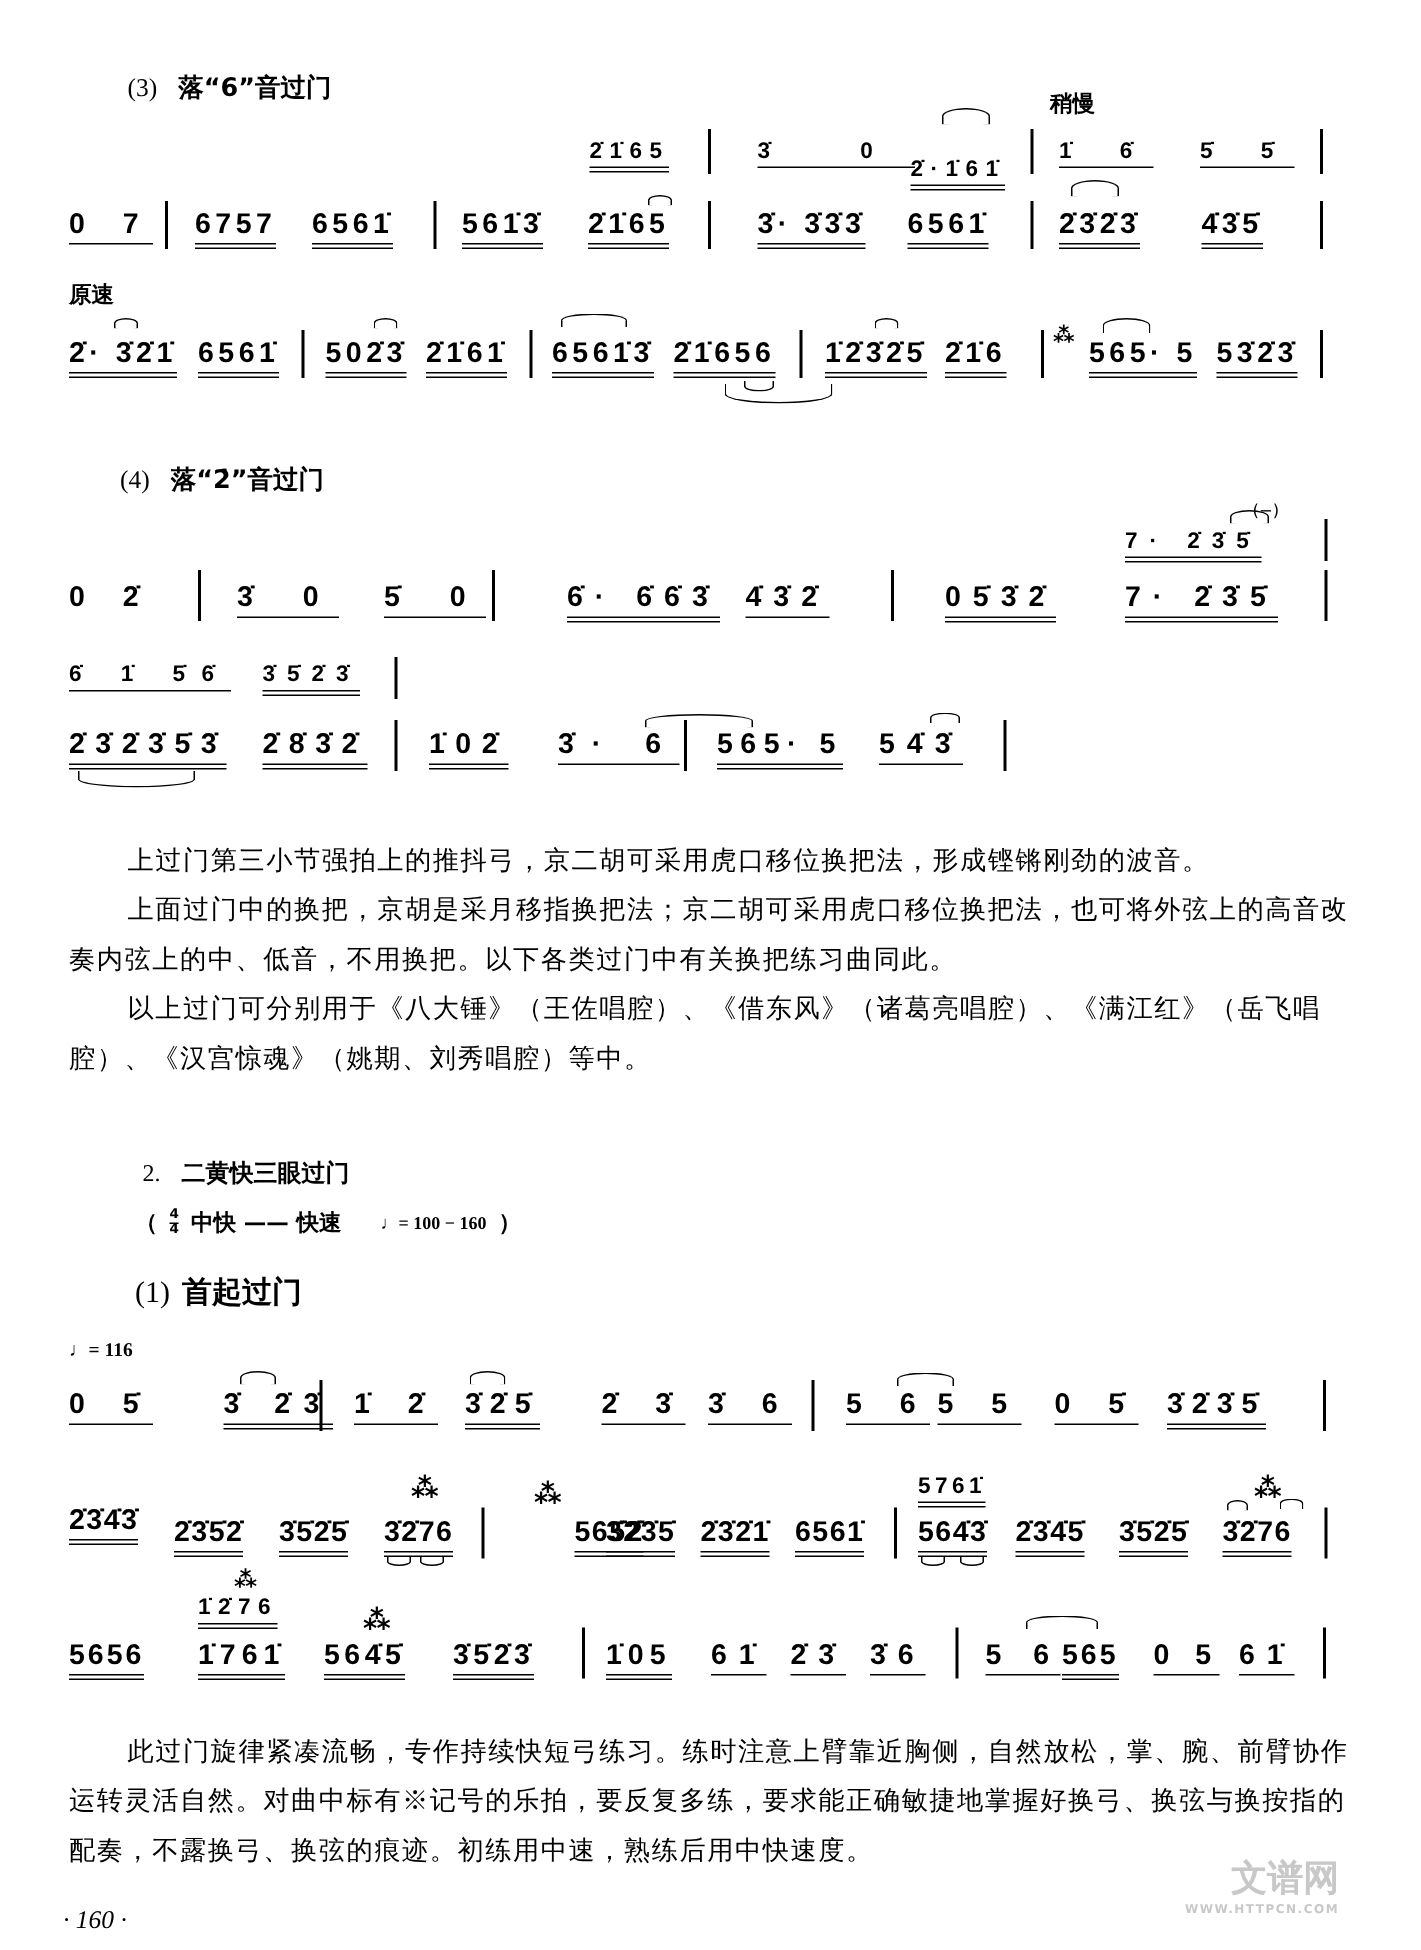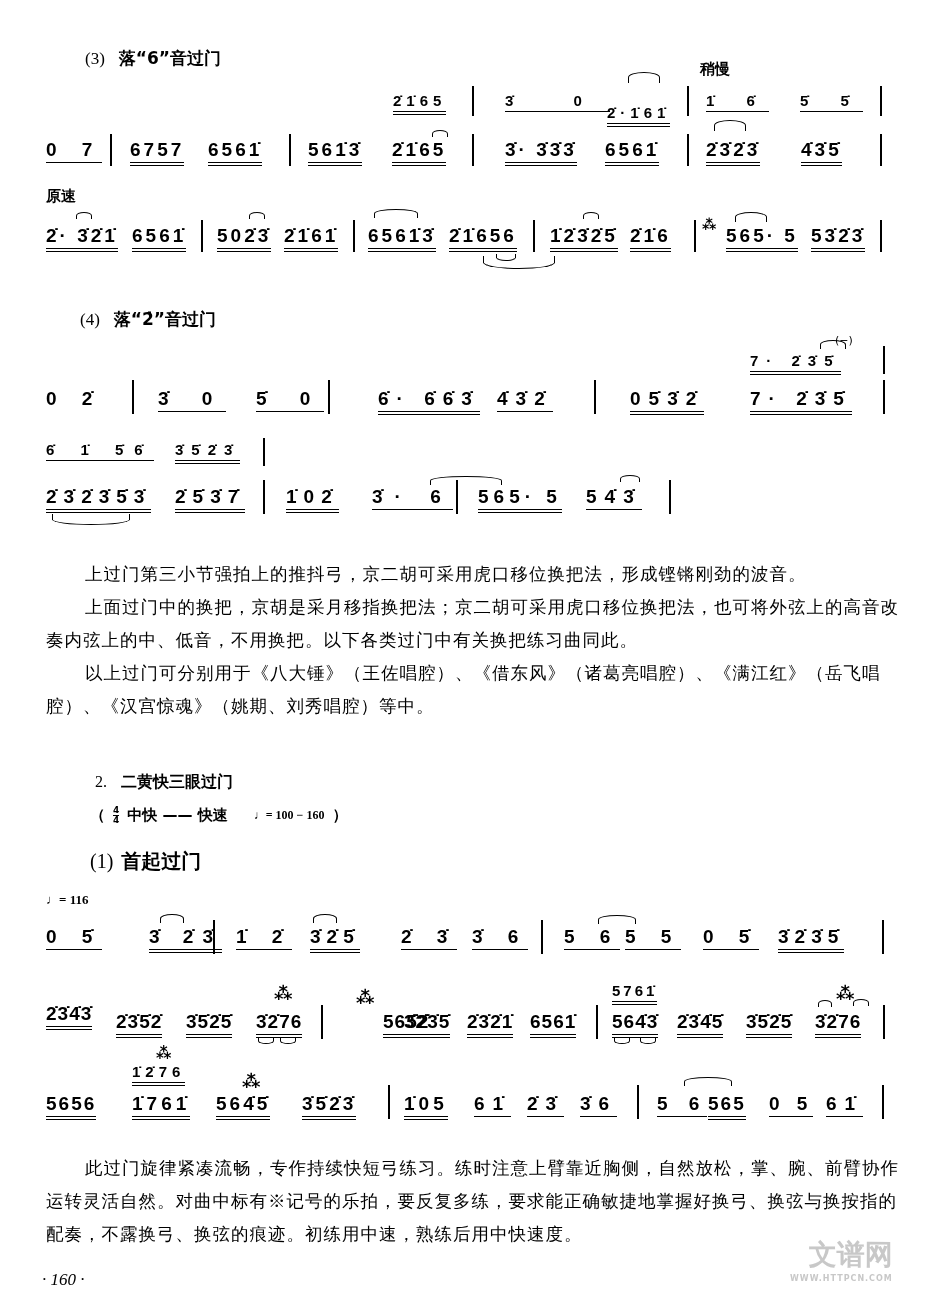--- a/index.html
+++ b/index.html
@@ -113,21 +113,21 @@
 <div class="barline" style="left:883px;top:380px;height:34px;"></div>
 
 <div>
   <div class="note-group small" style="left:46px;top:441px;"><span class="ul1" style="letter-spacing:11px;">6̇ 1̇ 5̇6̇</span></div>
   <div class="note-group small" style="left:175px;top:441px;"><span class="ul2" style="letter-spacing:8px;">3̇5̇2̇3̇</span></div>
 </div>
 <div class="barline" style="left:263px;top:438px;height:28px;"></div>
 
 <div>
   <div class="note-group" style="left:46px;top:486px;"><span class="ul2" style="letter-spacing:7px;">2̇3̇2̇3̇5̇3̇</span></div>
-  <div class="note-group" style="left:175px;top:486px;"><span class="ul2" style="letter-spacing:7px;">2̇5̇3̇7̇</span></div>
+  <div class="note-group" style="left:175px;top:486px;"><span class="ul2" style="letter-spacing:7px;">2̇8̇3̇2̇</span></div>
   <div class="note-group" style="left:286px;top:486px;"><span class="ul2" style="letter-spacing:7px;">1̇02̇</span></div>
   <div class="note-group" style="left:372px;top:486px;"><span class="ul1" style="letter-spacing:12px;">3̇· 6</span></div>
   <div class="note-group" style="left:478px;top:486px;"><span class="ul2" style="letter-spacing:5px;">565· 5</span></div>
   <div class="note-group" style="left:586px;top:486px;"><span class="ul1" style="letter-spacing:8px;">54̇3̇</span></div>
 </div>
 <div class="slur" style="left:430px;top:476px;width:70px;height:8px;"></div>
 <div class="slur" style="left:620px;top:475px;width:18px;height:6px;"></div>
 <div class="slur-down" style="left:52px;top:514px;width:76px;height:10px;"></div>
 <div class="barline" style="left:263px;top:480px;height:34px;"></div>
 <div class="barline" style="left:456px;top:480px;height:34px;"></div>
@@ -225,15 +225,15 @@
 <div class="abs star" style="left:242px;top:1070px;">⁂</div>
 <div class="slur" style="left:684px;top:1077px;width:46px;height:8px;"></div>
 <div class="barline" style="left:388px;top:1085px;height:34px;"></div>
 <div class="barline" style="left:637px;top:1085px;height:34px;"></div>
 <div class="barline" style="left:882px;top:1085px;height:34px;"></div>
 
 <div class="para" style="left:46px;top:1152px;width:860px;text-indent:39px;"><span>此过门旋律紧凑流畅，专作持续快短弓练习。练时注意上臂靠近胸侧，自然放松，掌、腕、前臂协作运转灵活自然。对曲中标有※记号的乐拍，要反复多练，要求能正确敏捷地掌握好换弓、换弦与换按指的配奏，不露换弓、换弦的痕迹。初练用中速，熟练后用中快速度。</span></div>
 
 <div class="pageno" style="left:42px;top:1270px;">· 160 ·</div>
 <div class="watermark" style="left:790px;top:1236px;text-align:right;">
-  <div style="font-size:28px;">文谱网</div>
+  <div style="font-size:24px;">文谱网</div>
   <div style="font-size:8px;letter-spacing:1px;">WWW.HTTPCN.COM</div>
 </div>
 
 </body></html>

